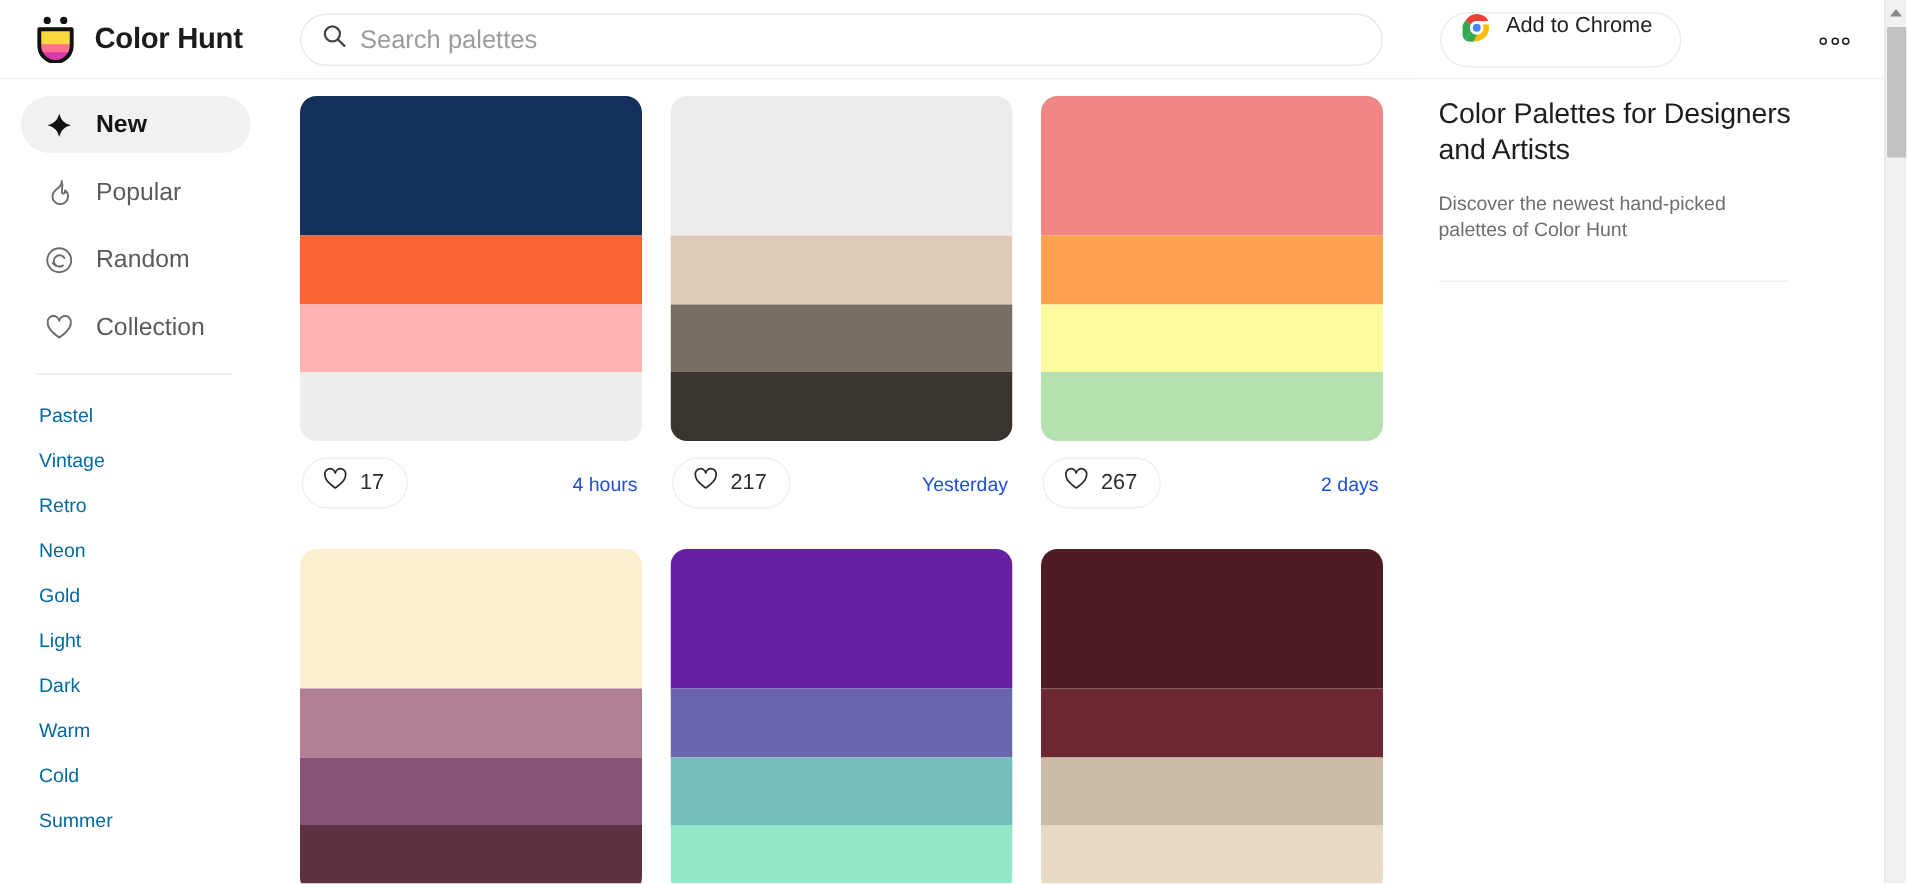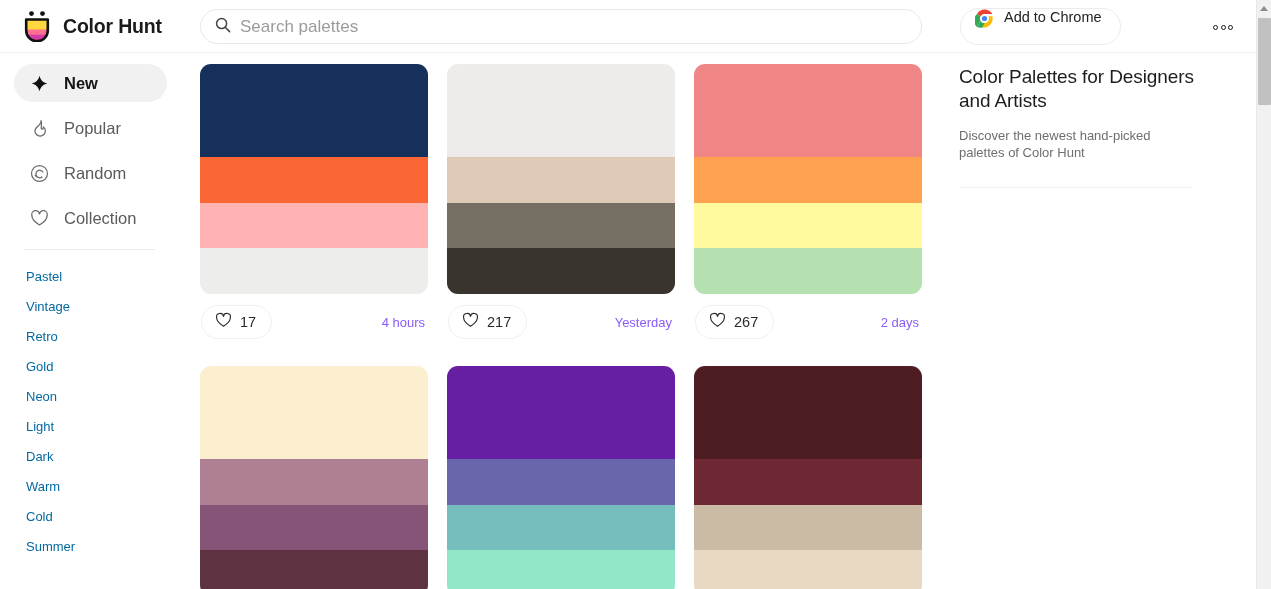--- a/index.html
+++ b/index.html
@@ -114,21 +114,21 @@
     height: 56px; display: flex; align-items: center;
     justify-content: space-between; padding: 0 1px;
   }
   .like-btn {
     display: inline-flex; align-items: center; gap: 8px;
     height: 34px; padding: 0 15px 0 13px;
     border: 1px solid #f0f0f0; border-radius: 17px;
     background: #fff; cursor: pointer;
   }
   .like-count { font-size: 14.5px; color: #2a2a2a; }
-  .time { font-size: 13px; color: #8b5cf6; padding-right: 2px; }
+  .time { font-size: 13px; color: #1d4ed8; padding-right: 2px; }
 
   
   .right {
     position: absolute; left: 945px; top: 53px;
     width: 311px; height: 536px; padding: 12px 30px 0 14px;
     background: #fff;
   }
   .right h1 {
     margin: 0; font-size: 19px; line-height: 24px;
     font-weight: 400; color: #1d1d1d; letter-spacing: -0.1px;
@@ -250,22 +250,22 @@
         </svg>
       </span>
       <span>Collection</span>
     </div>
 
     <div class="nav-divider"></div>
 
     <div class="tag-item">Pastel</div>
     <div class="tag-item">Vintage</div>
     <div class="tag-item">Retro</div>
+    <div class="tag-item">Neon</div>
     <div class="tag-item">Gold</div>
-    <div class="tag-item">Neon</div>
     <div class="tag-item">Light</div>
     <div class="tag-item">Dark</div>
     <div class="tag-item">Warm</div>
     <div class="tag-item">Cold</div>
     <div class="tag-item">Summer</div>
   </div>
 
   <div class="main">
     <div class="grid">
 

